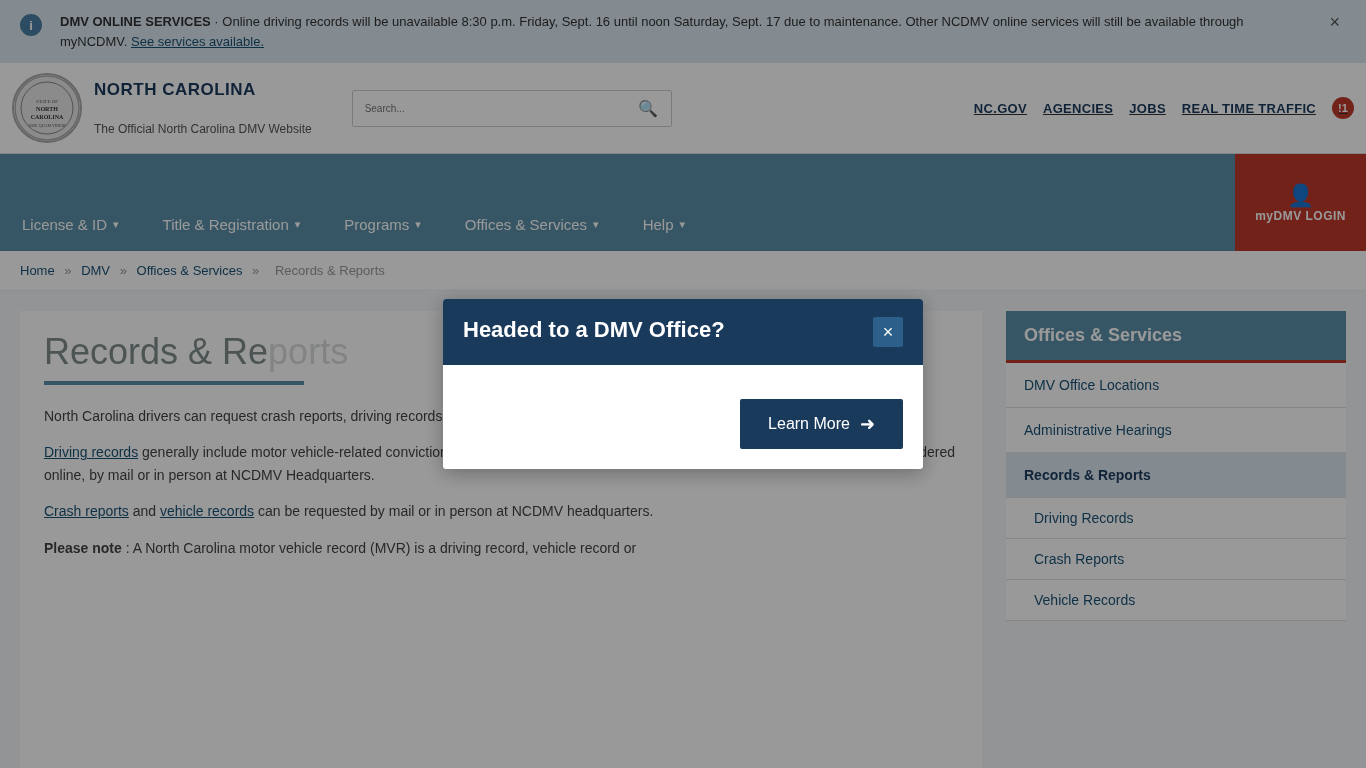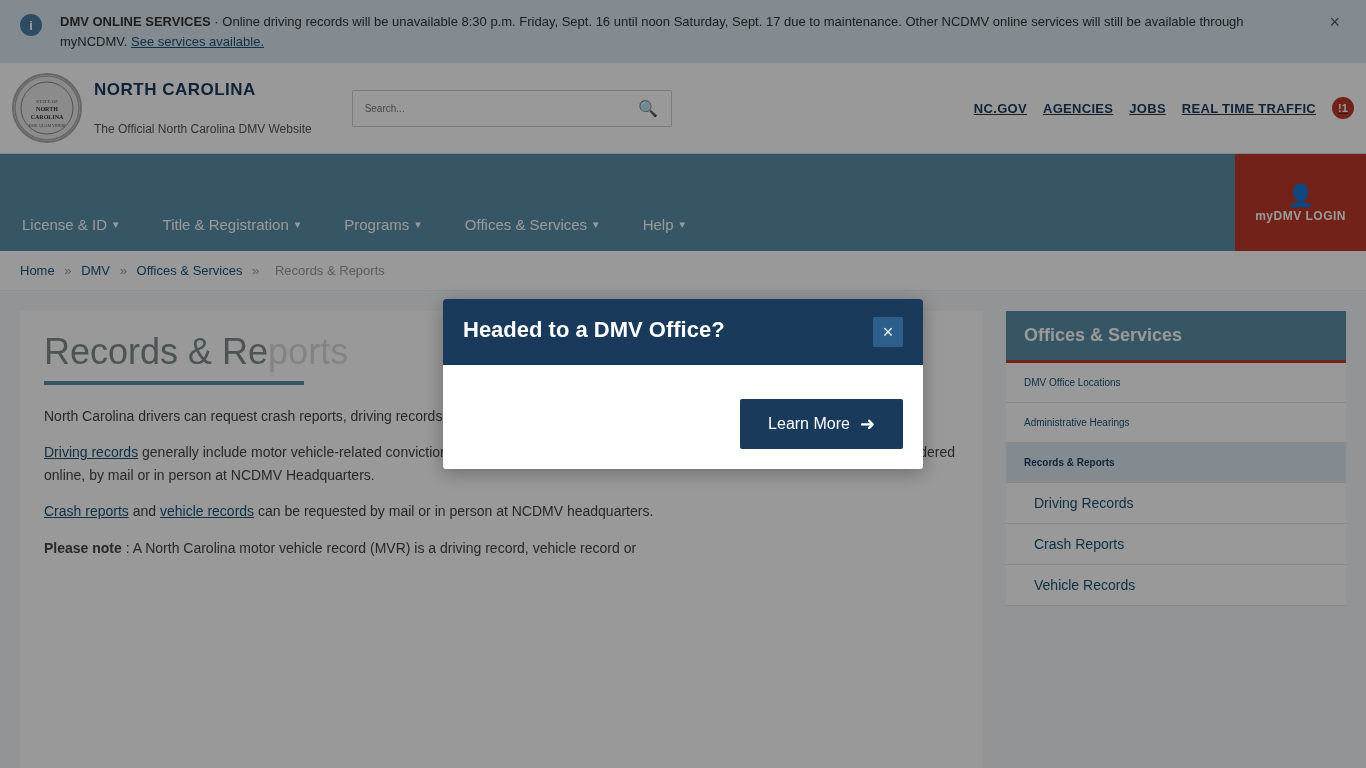--- a/index.html
+++ b/index.html
@@ -251,21 +251,21 @@
     .sidebar-divider {
       height: 3px;
       background: #c0392b;
       margin-bottom: 0;
     }
     .sidebar-item {
       background: white;
       padding: 14px 18px;
       border-bottom: 1px solid #e0e0e0;
       cursor: pointer;
-      font-size: 10px;
+      font-size: 14px;
     }
     .sidebar-item a {
       color: #1a5276;
       text-decoration: none;
     }
     .sidebar-item.active {
       background: #dce8f0;
       font-weight: bold;
       color: #1a3a5c;
     }

